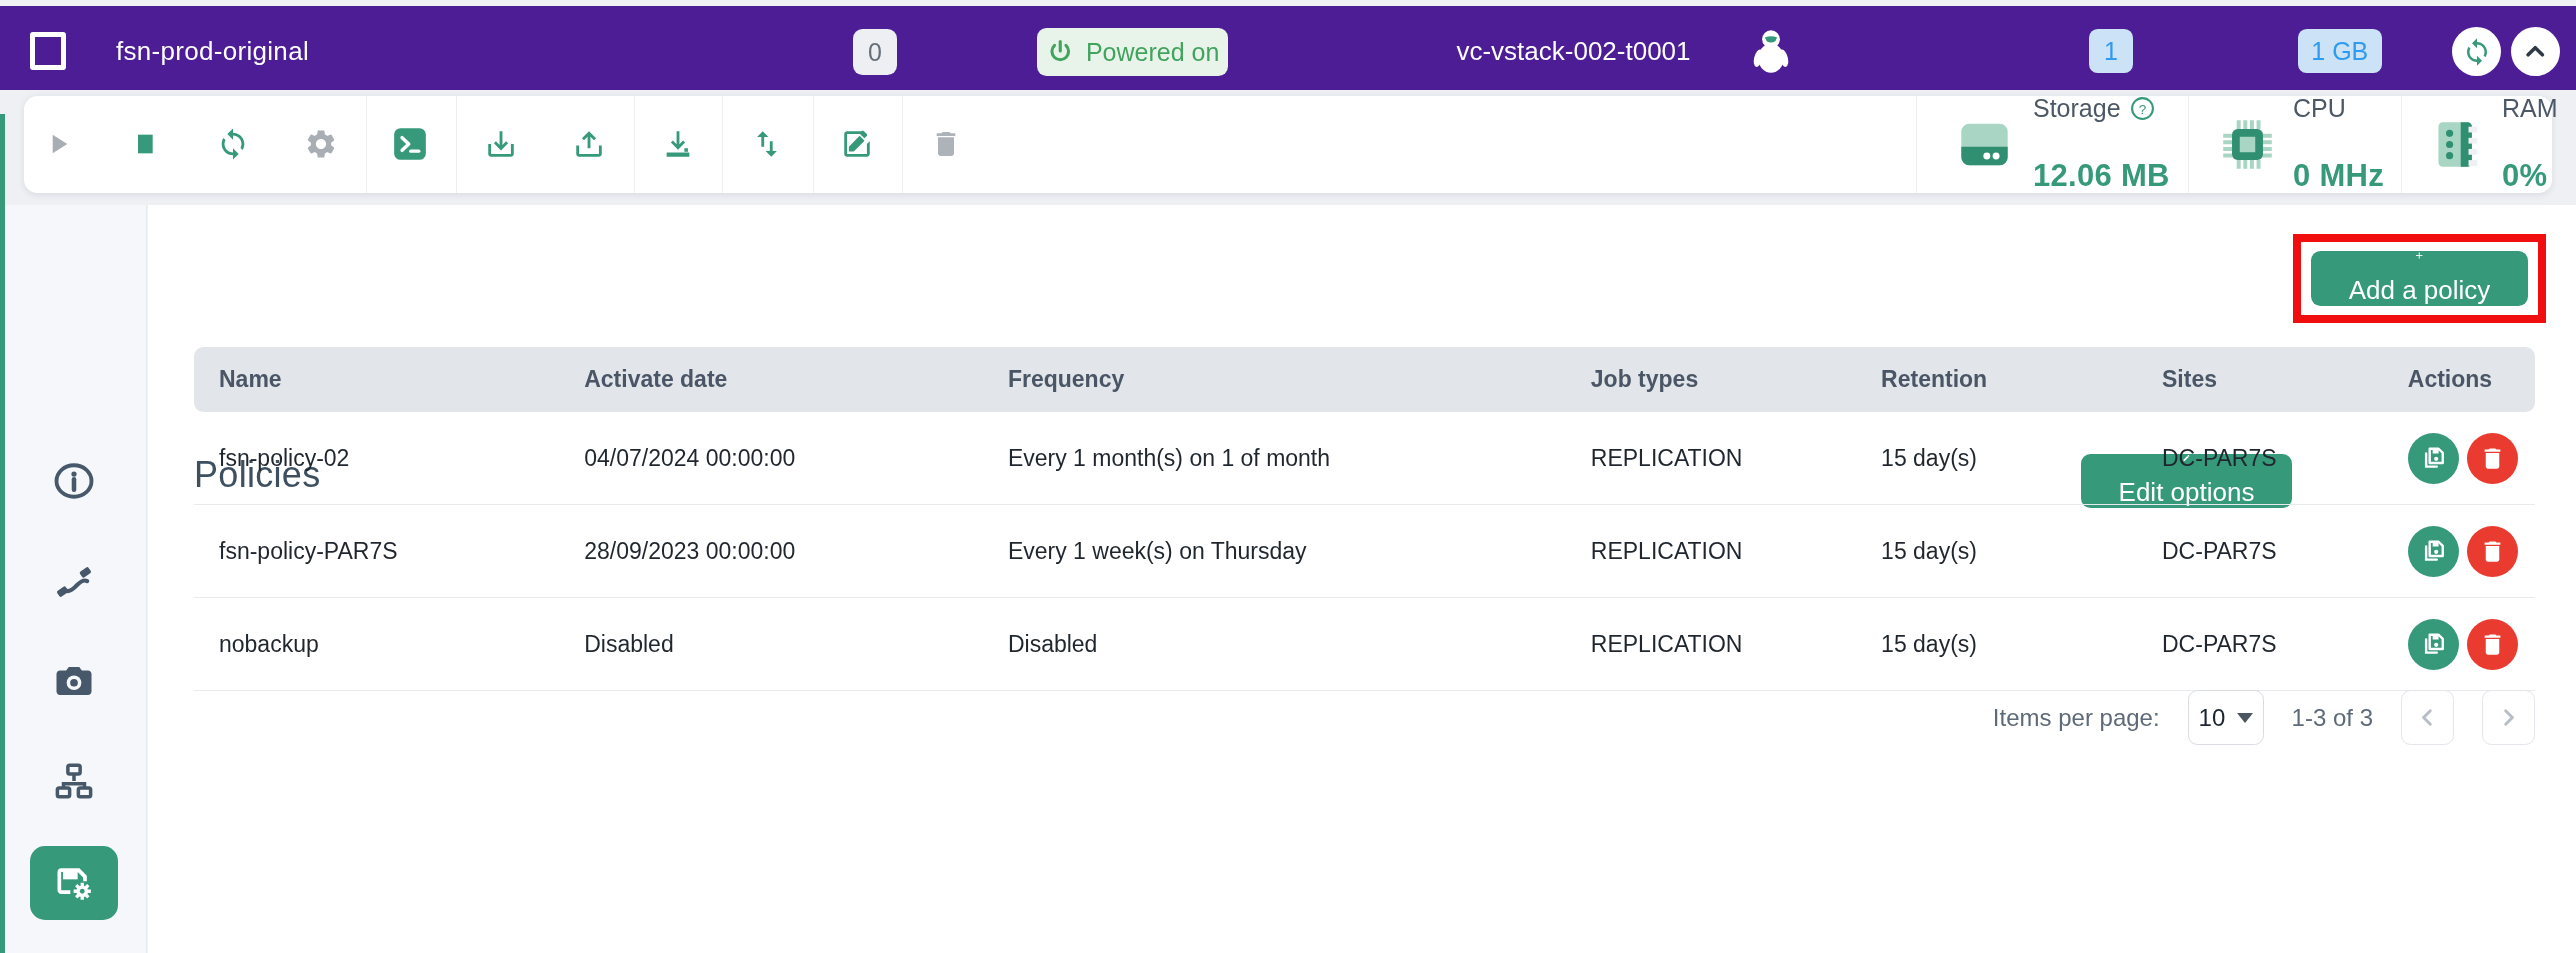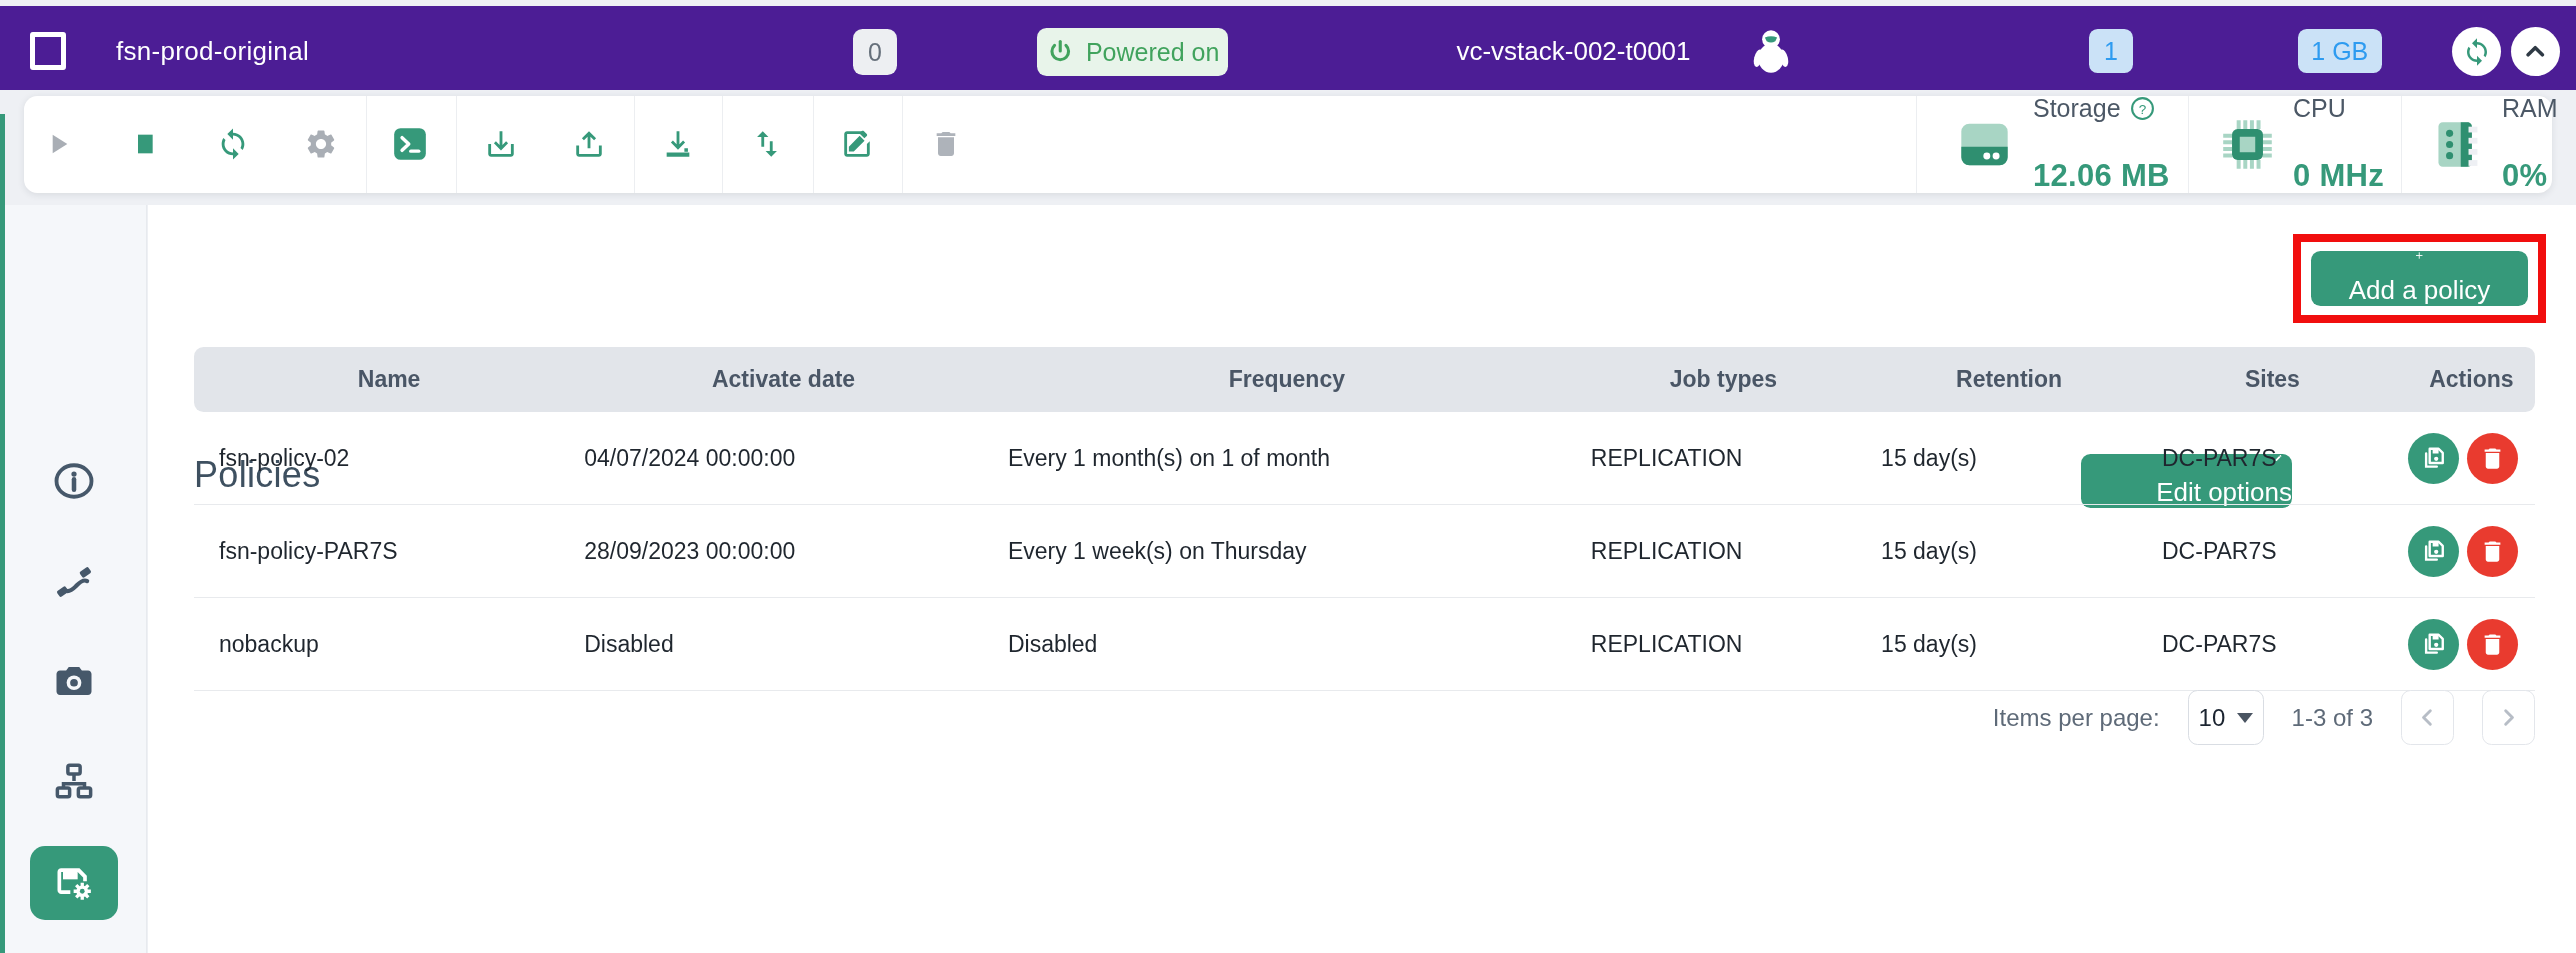--- a/index.html
+++ b/index.html
@@ -38,28 +38,28 @@
   
   .sidebar { position:absolute; left:0; top:205px; width:147px; height:749px; background:#F5F7FA; border-right:1px solid #E7EAEE; }
   .sb-item { position:absolute; left:29.5px; width:88px; height:74px; display:flex; align-items:center; justify-content:center; border:none; background:none; border-radius:15px; cursor:pointer; }
   .sb-item.selected { background:#36997A; }
 
   
   .content { position:absolute; left:148px; top:205px; width:2428px; height:749px; background:#fff; }
   .page-title { position:absolute; left:46px; top:249px; font-size:36px; font-weight:normal; color:#3E5060; letter-spacing:0.3px; }
 
   .btn-green { display:flex; align-items:center; justify-content:center; gap:15px; background:#36997A; color:#fff; border:none; border-radius:9.5px; font-size:26px; font-family:"Liberation Sans", sans-serif; cursor:pointer;flex-direction:column; }
-  .btn-edit-options { position:absolute; left:1933px; top:249px; width:211px; height:54px;align-items:flex-end; }
+  .btn-edit-options { position:absolute; left:1933px; top:249px; width:211px; height:54px; }
   .annotation-box { position:absolute; left:2145px; top:28.5px; width:253px; height:89px; border:8.6px solid #F10E0E; z-index:40; }
   .btn-add-policy { position:absolute; left:2163px; top:46px; width:217px; height:55px; }
 
   
   .policy-table { position:absolute; left:46px; top:142px; width:2341px; border-collapse:collapse; table-layout:fixed; }
   .policy-table thead tr { background:#E2E5EA; height:65px; }
-  .policy-table thead th { font-size:23px; font-weight:bold; color:#4A5666; text-align:center; padding-left:25px;margin-left:11px; }
+  .policy-table thead th { font-size:23px; font-weight:bold; color:#4A5666; text-align:left; padding-left:25px;margin-left:11px; }
   .policy-table thead th:first-child { border-radius:9.5px 0 0 9.5px; }
   .policy-table thead th:last-child { border-radius:0 9.5px 9.5px 0; }
   .policy-table tbody tr { height:92px; border-bottom:1px solid #E8EAED; }
   .policy-table tbody td { font-size:23px; color:#1F262E; padding-left:25px; }
   .actions-cell { display:flex; align-items:center; gap:8.6px; height:92px; }
   .action-btn { width:51px; height:51px; border-radius:50%; border:none; display:flex; align-items:center; justify-content:center; cursor:pointer; }
   .action-copy { background:#36997A; }
   .action-delete { background:#E93B2F; }
 
   

